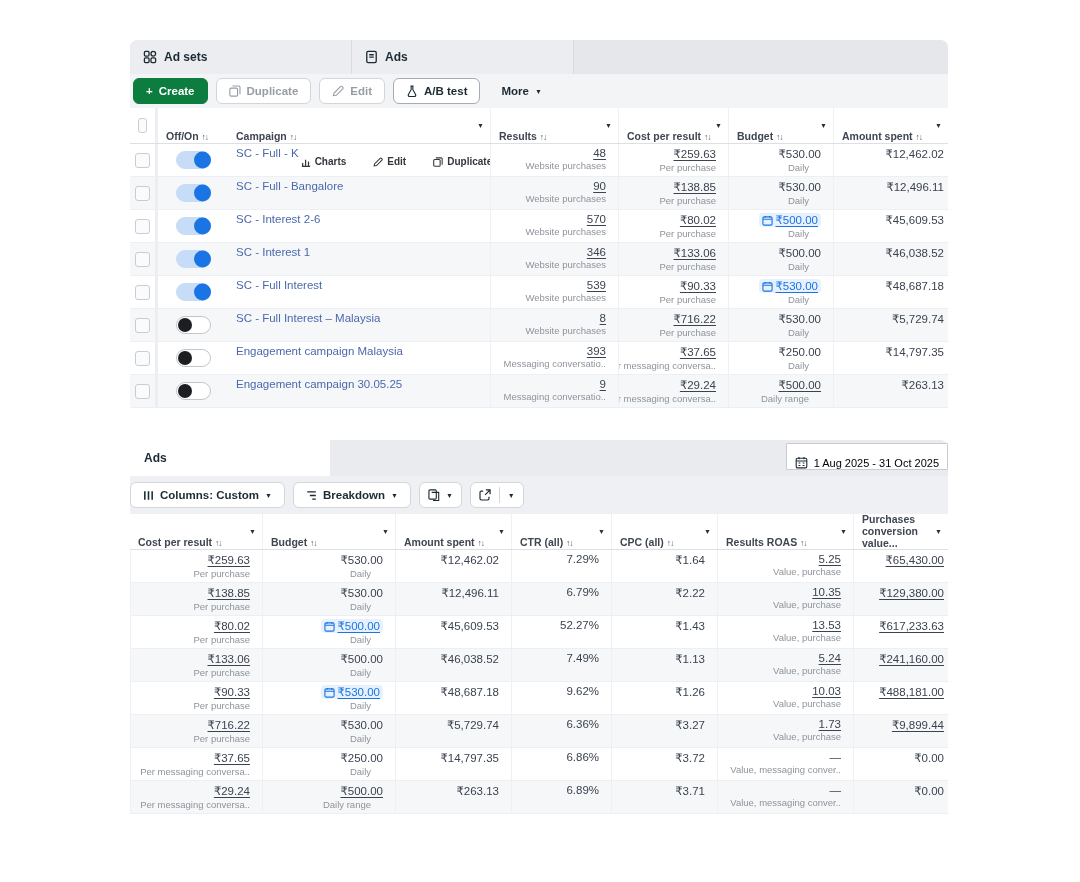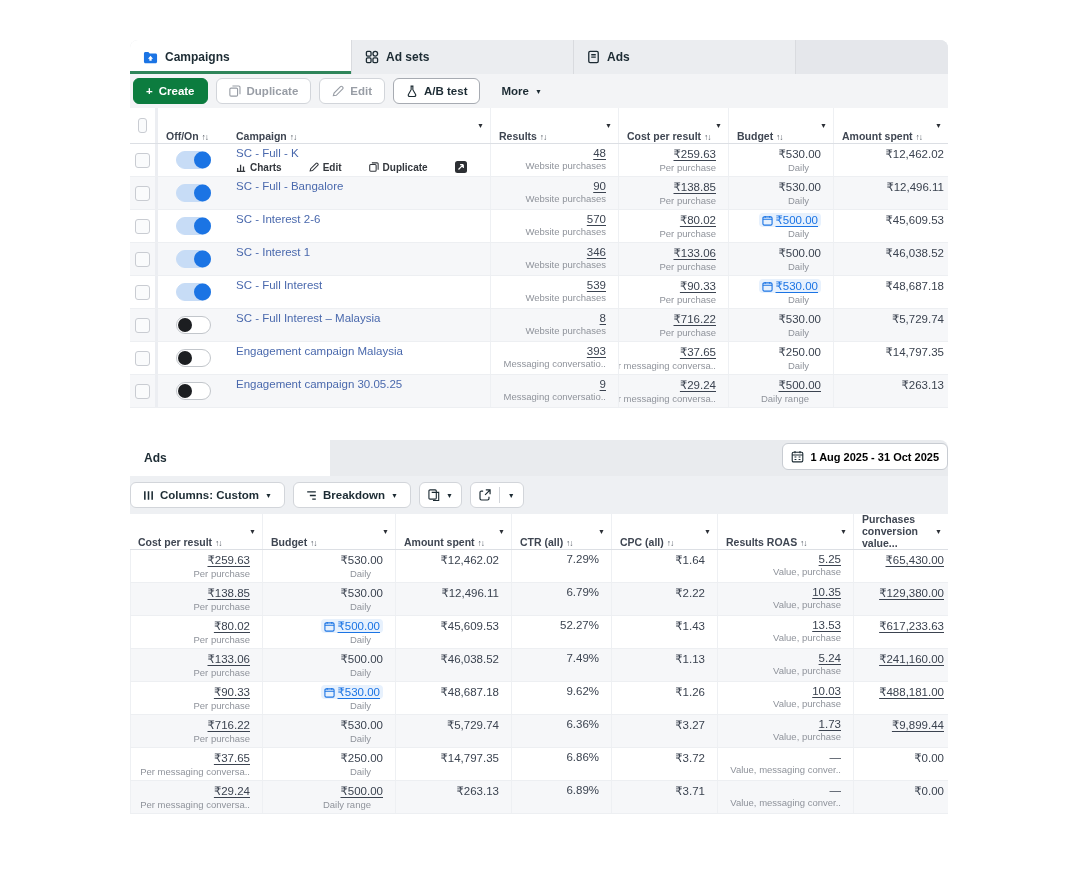--- a/index.html
+++ b/index.html
@@ -45,65 +45,56 @@
 
   .c-check{display:flex;align-items:center;justify-content:center;border-right:3px solid #eceef2}
   .checkbox{width:15px;height:15px;border:1px solid #c9ccd2;border-radius:3px;background:#fafbfc;cursor:pointer}
 
   .c-toggle{display:flex;align-items:center;justify-content:center}
   .toggle{width:35px;height:18px;border-radius:10px;background:#fff;border:1px solid #c2c6cb;position:relative;cursor:pointer;flex:none}
   .knob{position:absolute;top:50%;transform:translateY(-50%);left:1px;width:14px;height:14px;border-radius:50%;background:var(--toggle-off-knob,#1c1e21)}
   .toggle.on{background:#c7dcf6;border-color:#c7dcf6}
   .toggle.on .knob{left:auto;right:-1px;width:17px;height:17px;background:var(--accent-blue,#1b74e4)}
 
-  .c-campaign{padding:3px 8px 0;display:flex;flex-direction:column;gap:2px}
+  .c-campaign{padding:3px 8px 0;display:flex;gap:2px}
   .camp-name{color:#4a69ad;font-size:11.5px;white-space:nowrap;cursor:pointer}
   .camp-actions{display:flex;align-items:center;gap:27px;font-size:10px;font-weight:700;color:#33373d}
   .act{display:inline-flex;align-items:center;gap:4px;cursor:pointer;white-space:nowrap}
   .more-dots{font-weight:700;letter-spacing:1px;color:#33373d}
 
   .vcell{padding:3px 12px 0 6px;display:flex;flex-direction:column;align-items:flex-end;gap:1px;border-left:1px solid #eef0f3}
   .vcell.tight{padding-right:4px}
   .val{font-size:11.5px;color:#3b4350;white-space:nowrap}
   .val.u,.u{text-decoration:underline;text-underline-offset:2px;cursor:pointer}
   .sub{font-size:9.5px;color:#8f939b;white-space:nowrap}
   .subpad{padding-right:12px}
   .bwrap{display:inline-flex;align-items:center;gap:3px}
   .btext{font-size:11.5px;color:#3b4350;white-space:nowrap}
   .blink{background:#e7f1fd;border-radius:4px;padding:0 3px}
   .blink .btext{color:var(--accent-blue,#1b74e4);text-decoration:underline;text-underline-offset:2px;cursor:pointer}
 
   
   .gap{height:32px;background:#fff}
   .ads-strip{position:relative;height:36px;background:#e9ebee;display:flex;border-radius:8px 8px 0 0;overflow:visible}
   .ads-tab{width:200px;background:#fff;display:flex;align-items:center;padding:0 14px;font-size:12px;font-weight:700;cursor:pointer}
-  .datebtn{position:absolute;right:0;top:3px;height:27px;display:inline-flex;align-items:center;gap:6px;background:#fff;
-           border:1px solid #c8ccd2;border-radius:6px;padding:0 8px;font-size:11px;font-weight:700;cursor:pointer;white-space:nowrap}
+  .datebtn{position:absolute;right:0;top:3px;height:27px;display:inline-flex;align-items:flex-end;gap:6px;background:#fff;
+           border:1px solid #c8ccd2;border-radius:1px;padding:0 8px;font-size:11px;font-weight:400;cursor:pointer;white-space:nowrap}
   .ads-toolbar{height:38px;background:#eef0f3;display:flex;align-items:center;justify-content:flex-start;gap:8px;padding-right:2px}
   .btn .divider{width:1px;height:16px;background:#d2d5da;margin:0 2px}
   .iconbtn{padding:0 8px}
 
   svg{display:block;flex:none}
 </style>
 </head>
 <body>
 
 <div class="canvas">
   <div class="content">
 
     <div class="tabbar">
-      <div class="tab active">
-        <span>
-          <svg width="15" height="15" viewBox="0 0 16 16">
-              <path fill="#1b74e4" d="M1 3.6C1 2.7 1.7 2 2.6 2h3.1l1.5 1.8h6.2c.9 0 1.6.7 1.6 1.6v7C15 13.3 14.3 14 13.4 14H2.6C1.7 14 1 13.3 1 12.4z"></path>
-              <path fill="#fff" d="M8 6.2l2.7 3.1H9.2v2.2H6.8V9.3H5.3z"></path>
-            </svg>
-        </span>
-        <span>Campaigns</span>
-      </div>
       <div class="tab">
         <span>
           <svg width="14" height="14" viewBox="0 0 16 16" fill="none" stroke="#1c2b33" stroke-width="1.5">
               <rect x="1.6" y="1.6" width="5.3" height="5.3" rx="1.3"></rect>
               <rect x="9.1" y="1.6" width="5.3" height="5.3" rx="2.65"></rect>
               <rect x="1.6" y="9.1" width="5.3" height="5.3" rx="1.3"></rect>
               <rect x="9.1" y="9.1" width="5.3" height="5.3" rx="1.3"></rect>
             </svg>
         </span>
         <span>Ad sets</span>

